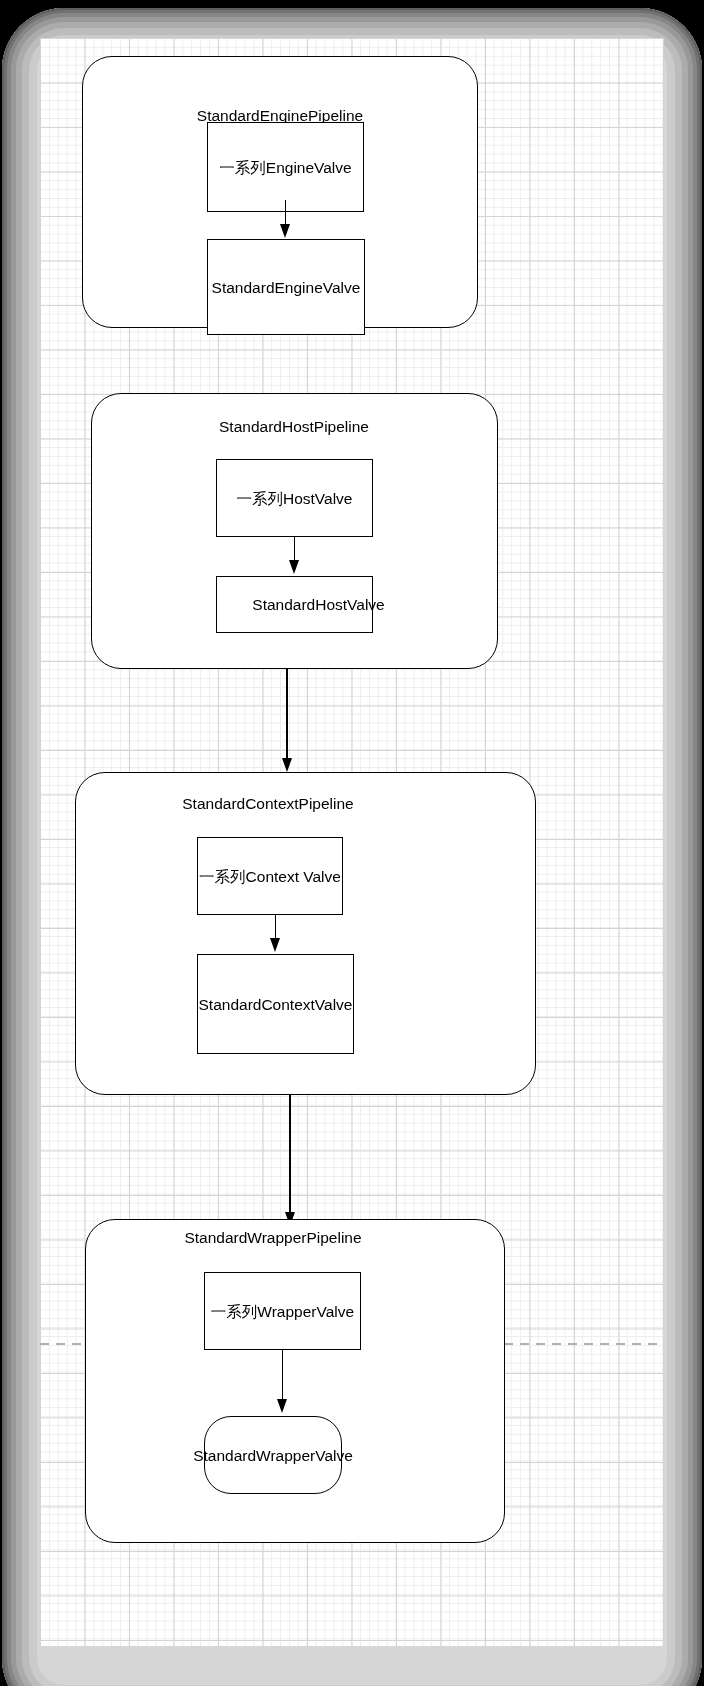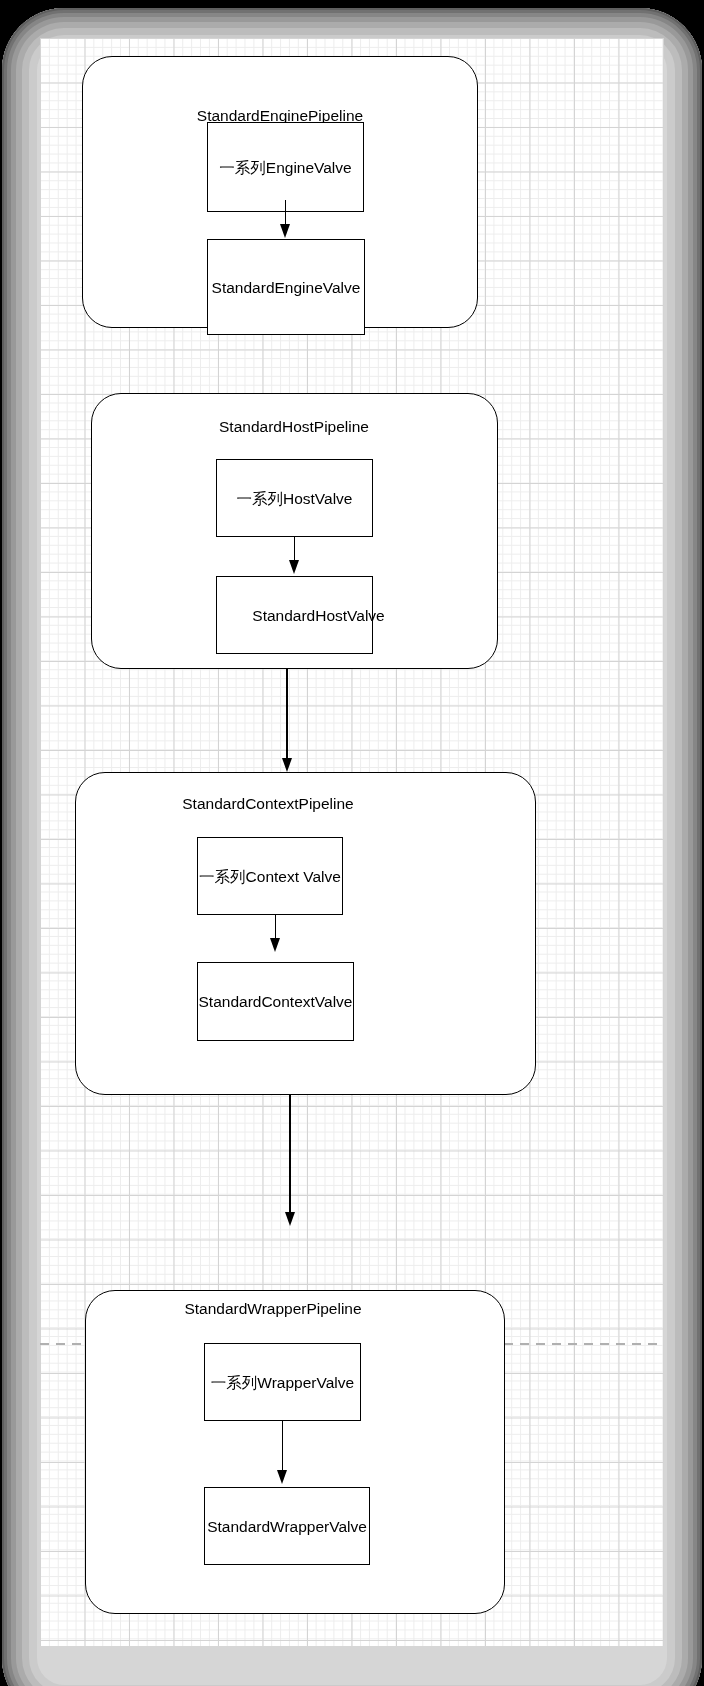--- a/index.html
+++ b/index.html
@@ -80,37 +80,37 @@
   #p-engine .pl-title{left:197px;top:24px;margin-top:26px;}
   #p-engine .box-a{left:124px;top:65px;width:157px;height:90px;}
   #p-engine .box-b{left:124px;top:182px;width:158px;height:96px;}
   #p-engine .aline{left:201.7px;top:143px;height:25px;}
   #p-engine .ahead{left:197px;top:167px;}
 
   
   #p-host{left:42px;top:355px;width:405px;height:274px;margin-left:9px;}
   #p-host .pl-title{left:202px;top:24px;}
   #p-host .box-a{left:124px;top:65px;width:157px;height:78px;align-items:center;}
-  #p-host .box-b{left:124px;top:182px;width:157px;height:78px;padding-left:48px;}
+  #p-host .box-b{left:124px;top:182px;width:157px;height:57px;padding-left:48px;}
   #p-host .aline{left:201.7px;top:143px;height:24px;}
   #p-host .ahead{left:197px;top:166px;}
 
   
   #p-context{left:35px;top:734px;width:423px;height:321px;padding-left:36px;}
   #p-context .pl-title{left:192px;top:22px;}
   #p-context .box-a{left:121px;top:64px;width:146px;height:78px;}
-  #p-context .box-b{left:121px;top:181px;width:157px;height:79px;margin-top:8px;}
+  #p-context .box-b{left:121px;top:181px;width:157px;height:100px;}
   #p-context .aline{left:198.7px;top:142px;height:24px;}
   #p-context .ahead{left:194px;top:165px;}
 
   
-  #p-wrapper{left:45px;top:1252px;width:418px;height:322px;text-decoration:underline;}
+  #p-wrapper{left:45px;top:1181px;width:418px;height:322px;text-decoration:underline;}
   #p-wrapper .pl-title{left:187px;top:9px;}
   #p-wrapper .box-a{left:118px;top:52px;width:157px;height:78px;}
-  #p-wrapper .box-b{left:118px;top:196px;width:166px;height:78px;}
+  #p-wrapper .box-b{left:118px;top:196px;width:138px;height:78px;border-radius:27px;}
   #p-wrapper .aline{left:195.7px;top:130px;height:50px;}
   #p-wrapper .ahead{left:191px;top:179px;}
 
   
   #conn-host-context .aline{left:246.2px;top:629px;height:93px;}
   #conn-host-context .ahead{left:241.5px;top:720px;}
   #conn-context-wrapper .aline{left:249.2px;top:1055px;height:121px;}
   #conn-context-wrapper .ahead{left:244.5px;top:1174px;}
 </style>
 </head>

